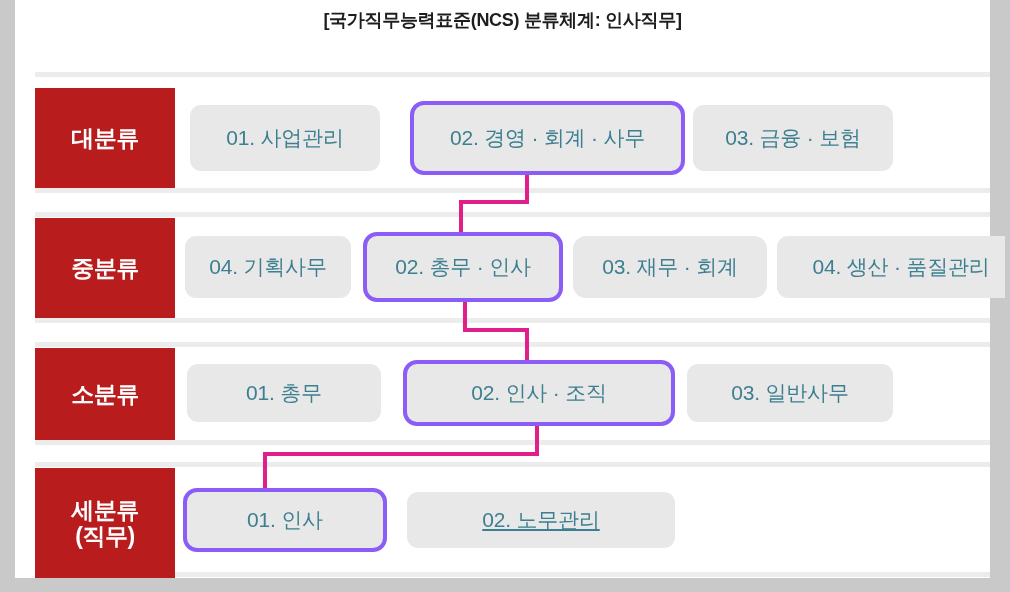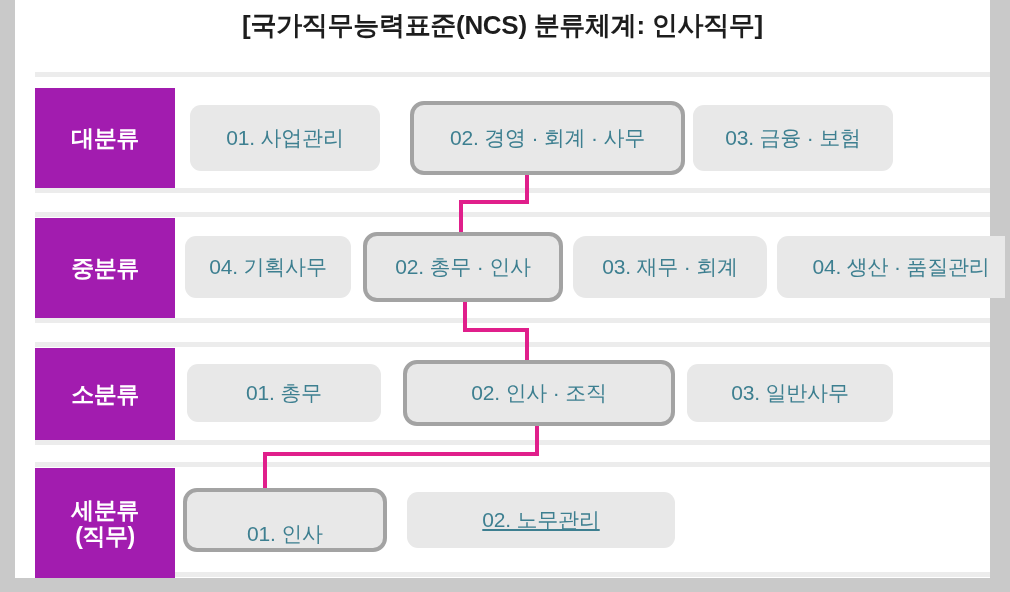--- a/index.html
+++ b/index.html
@@ -16,39 +16,39 @@
   .card{
     position:absolute;
     left:15px;top:0;width:975px;height:578px;
     background:#ffffff;
   }
 
   .title{
     position:absolute;
     left:0;top:8px;width:975px;
     text-align:center;
-    font-size:26px;
+    font-size:18px;
     font-weight:bold;
     color:#1d1d1d;
     letter-spacing:-0.3px;
     white-space:nowrap;
   }
 
   
   .sep{
     position:absolute;
     left:20px;width:955px;height:5px;
     background:#ececec;
   }
 
   
   .lvl{
     position:absolute;
     left:20px;width:140px;
-    background:#a21caf;
+    background:#b91c1c;
     color:#ffffff;
     font-size:23px;
     font-weight:bold;
     display:flex;
     align-items:center;
     justify-content:center;
     flex-direction:column;
     line-height:1.15;
     letter-spacing:-0.5px;
   }
@@ -62,21 +62,21 @@
     color:#3d7f90;
     font-size:21px;
     letter-spacing:-0.2px;
     display:flex;
     align-items:center;
     justify-content:center;
     white-space:nowrap;
     box-sizing:border-box;
   }
   .chip.hl{
-    border:4px solid #a3a3a3;
+    border:4px solid #8b5cf6;
     border-radius:14px;
     background:#e8e8e8;
   }
 
   
   .conn{
     position:absolute;
     background:#e01f8b;
   }
   .conn.v{width:4px;}
@@ -158,21 +158,21 @@
       <div class="chip" style="left:152px;top:364px;width:194px;height:58px;">
         <span>01. 총무</span>
       </div>
       <div class="chip hl" style="left:368px;top:360px;width:272px;height:66px;">
         <span>02. 인사 · 조직</span>
       </div>
       <div class="chip" style="left:652px;top:364px;width:206px;height:58px;align-items:center;">
         <span>03. 일반사무</span>
       </div>
 
-      <div class="chip hl" style="left:148px;top:488px;width:204px;height:64px;align-items:flex-end;">
+      <div class="chip hl" style="left:148px;top:488px;width:204px;height:64px;">
         <span>01. 인사</span>
       </div>
       <div class="chip" style="left:372px;top:492px;width:268px;height:56px;text-decoration:underline;">
         <span>02. 노무관리</span>
       </div>
 
     </div>
   </div>
 </div>
 

